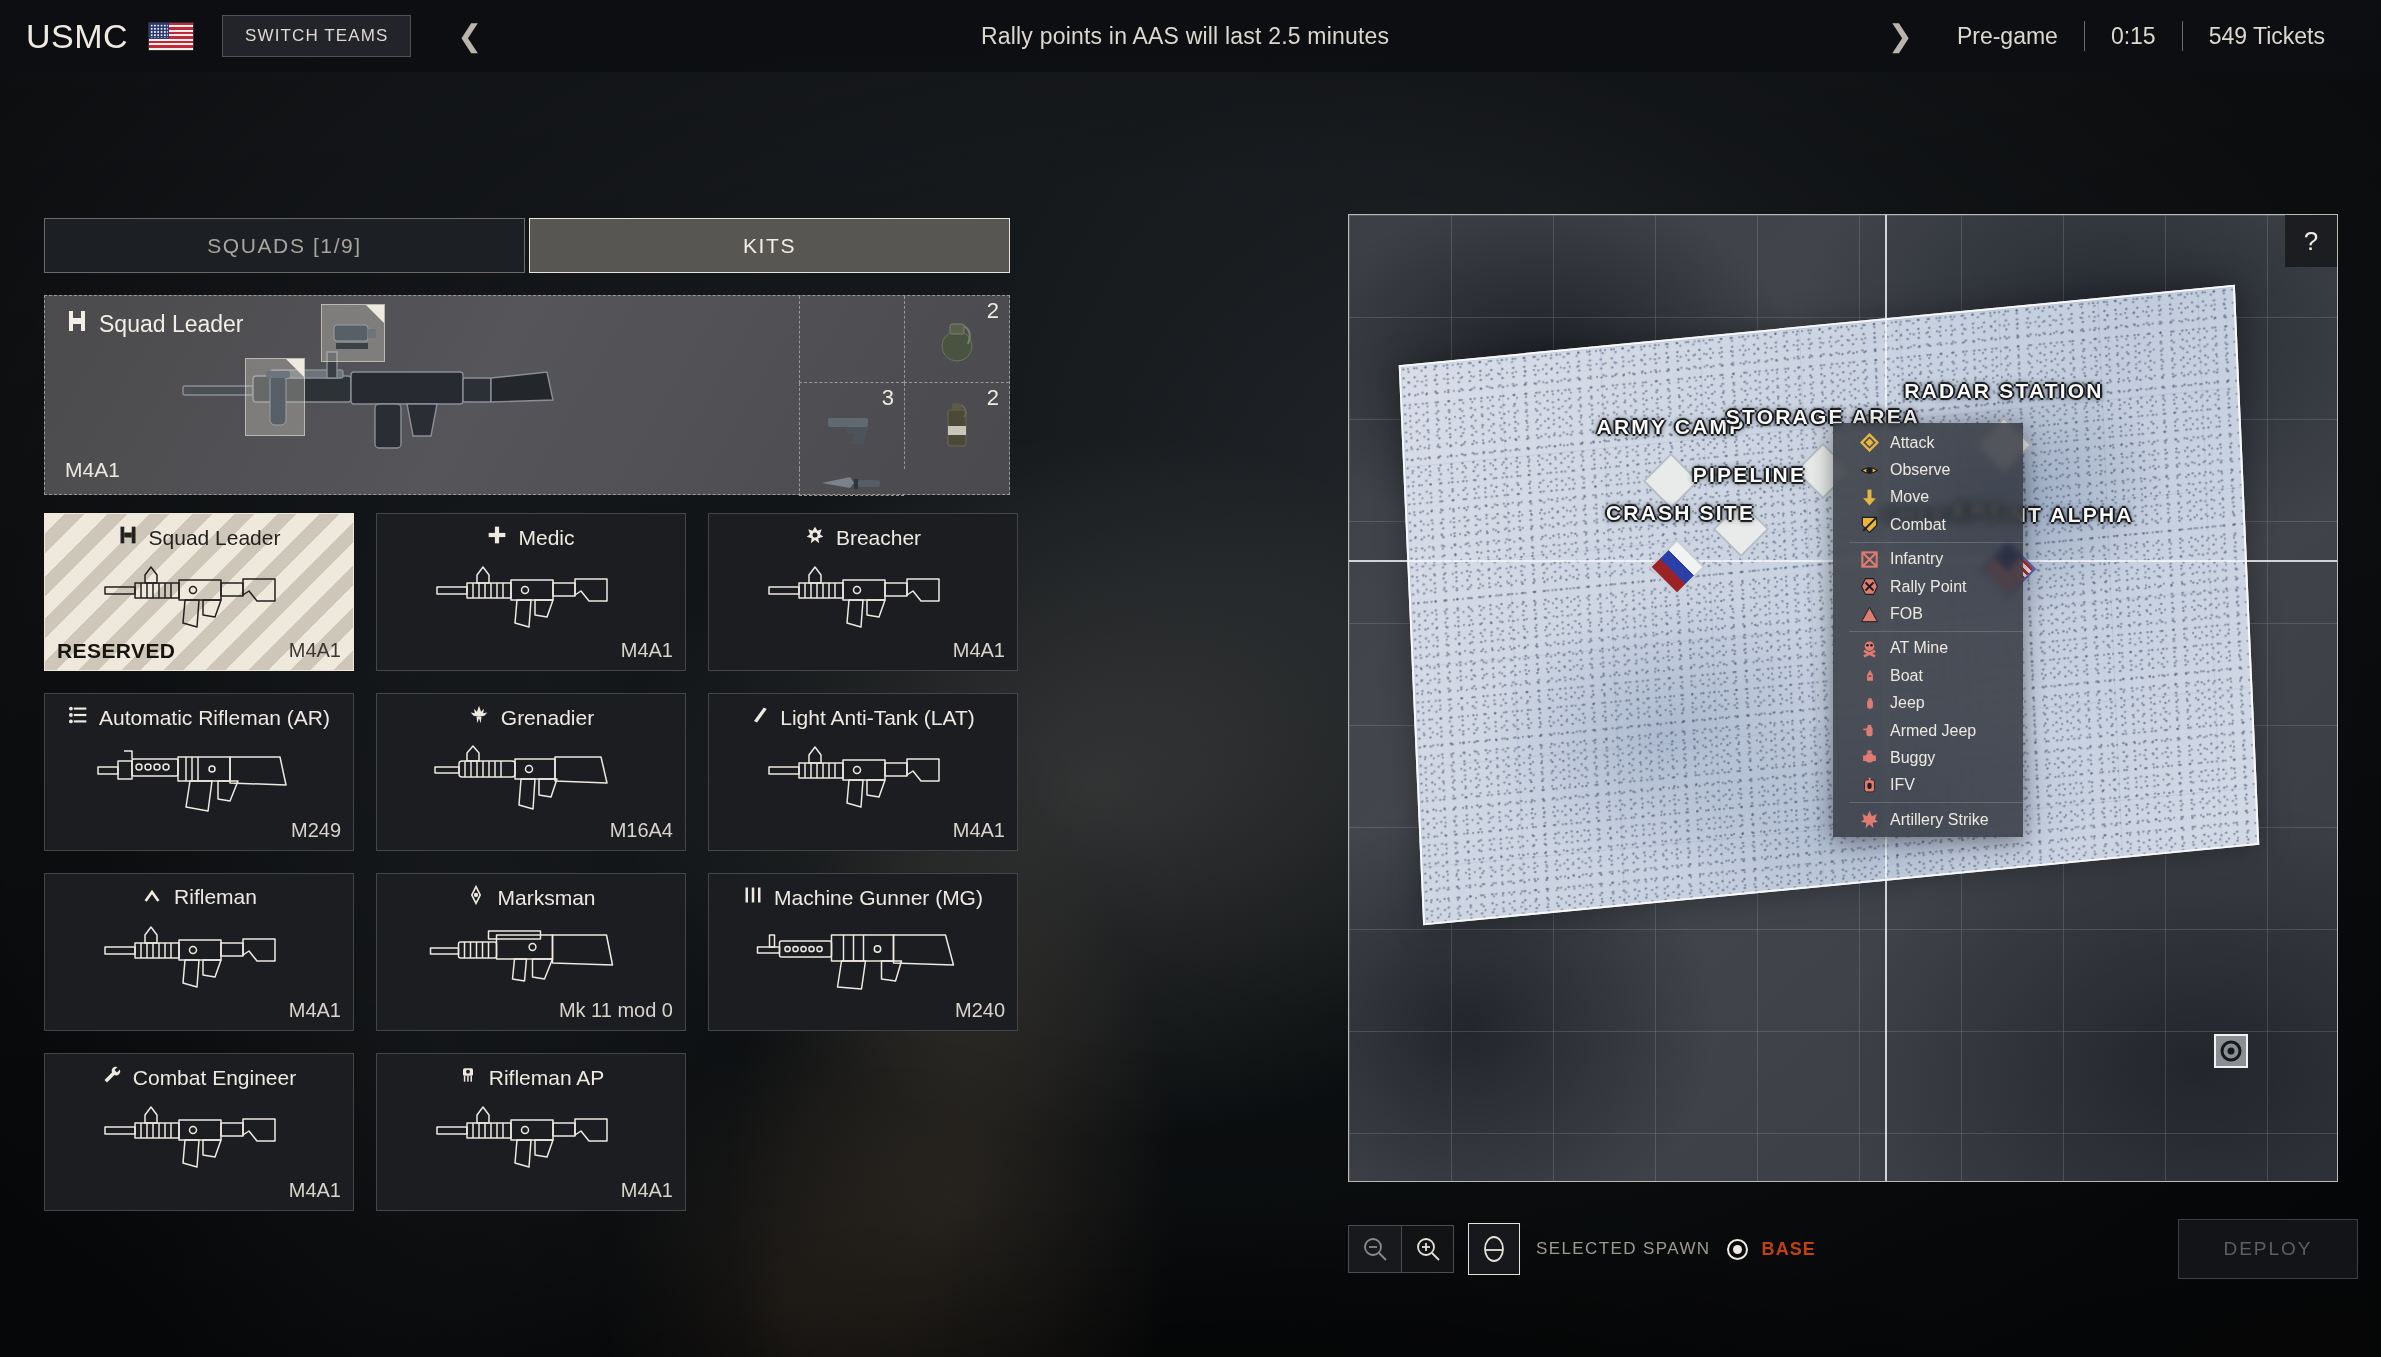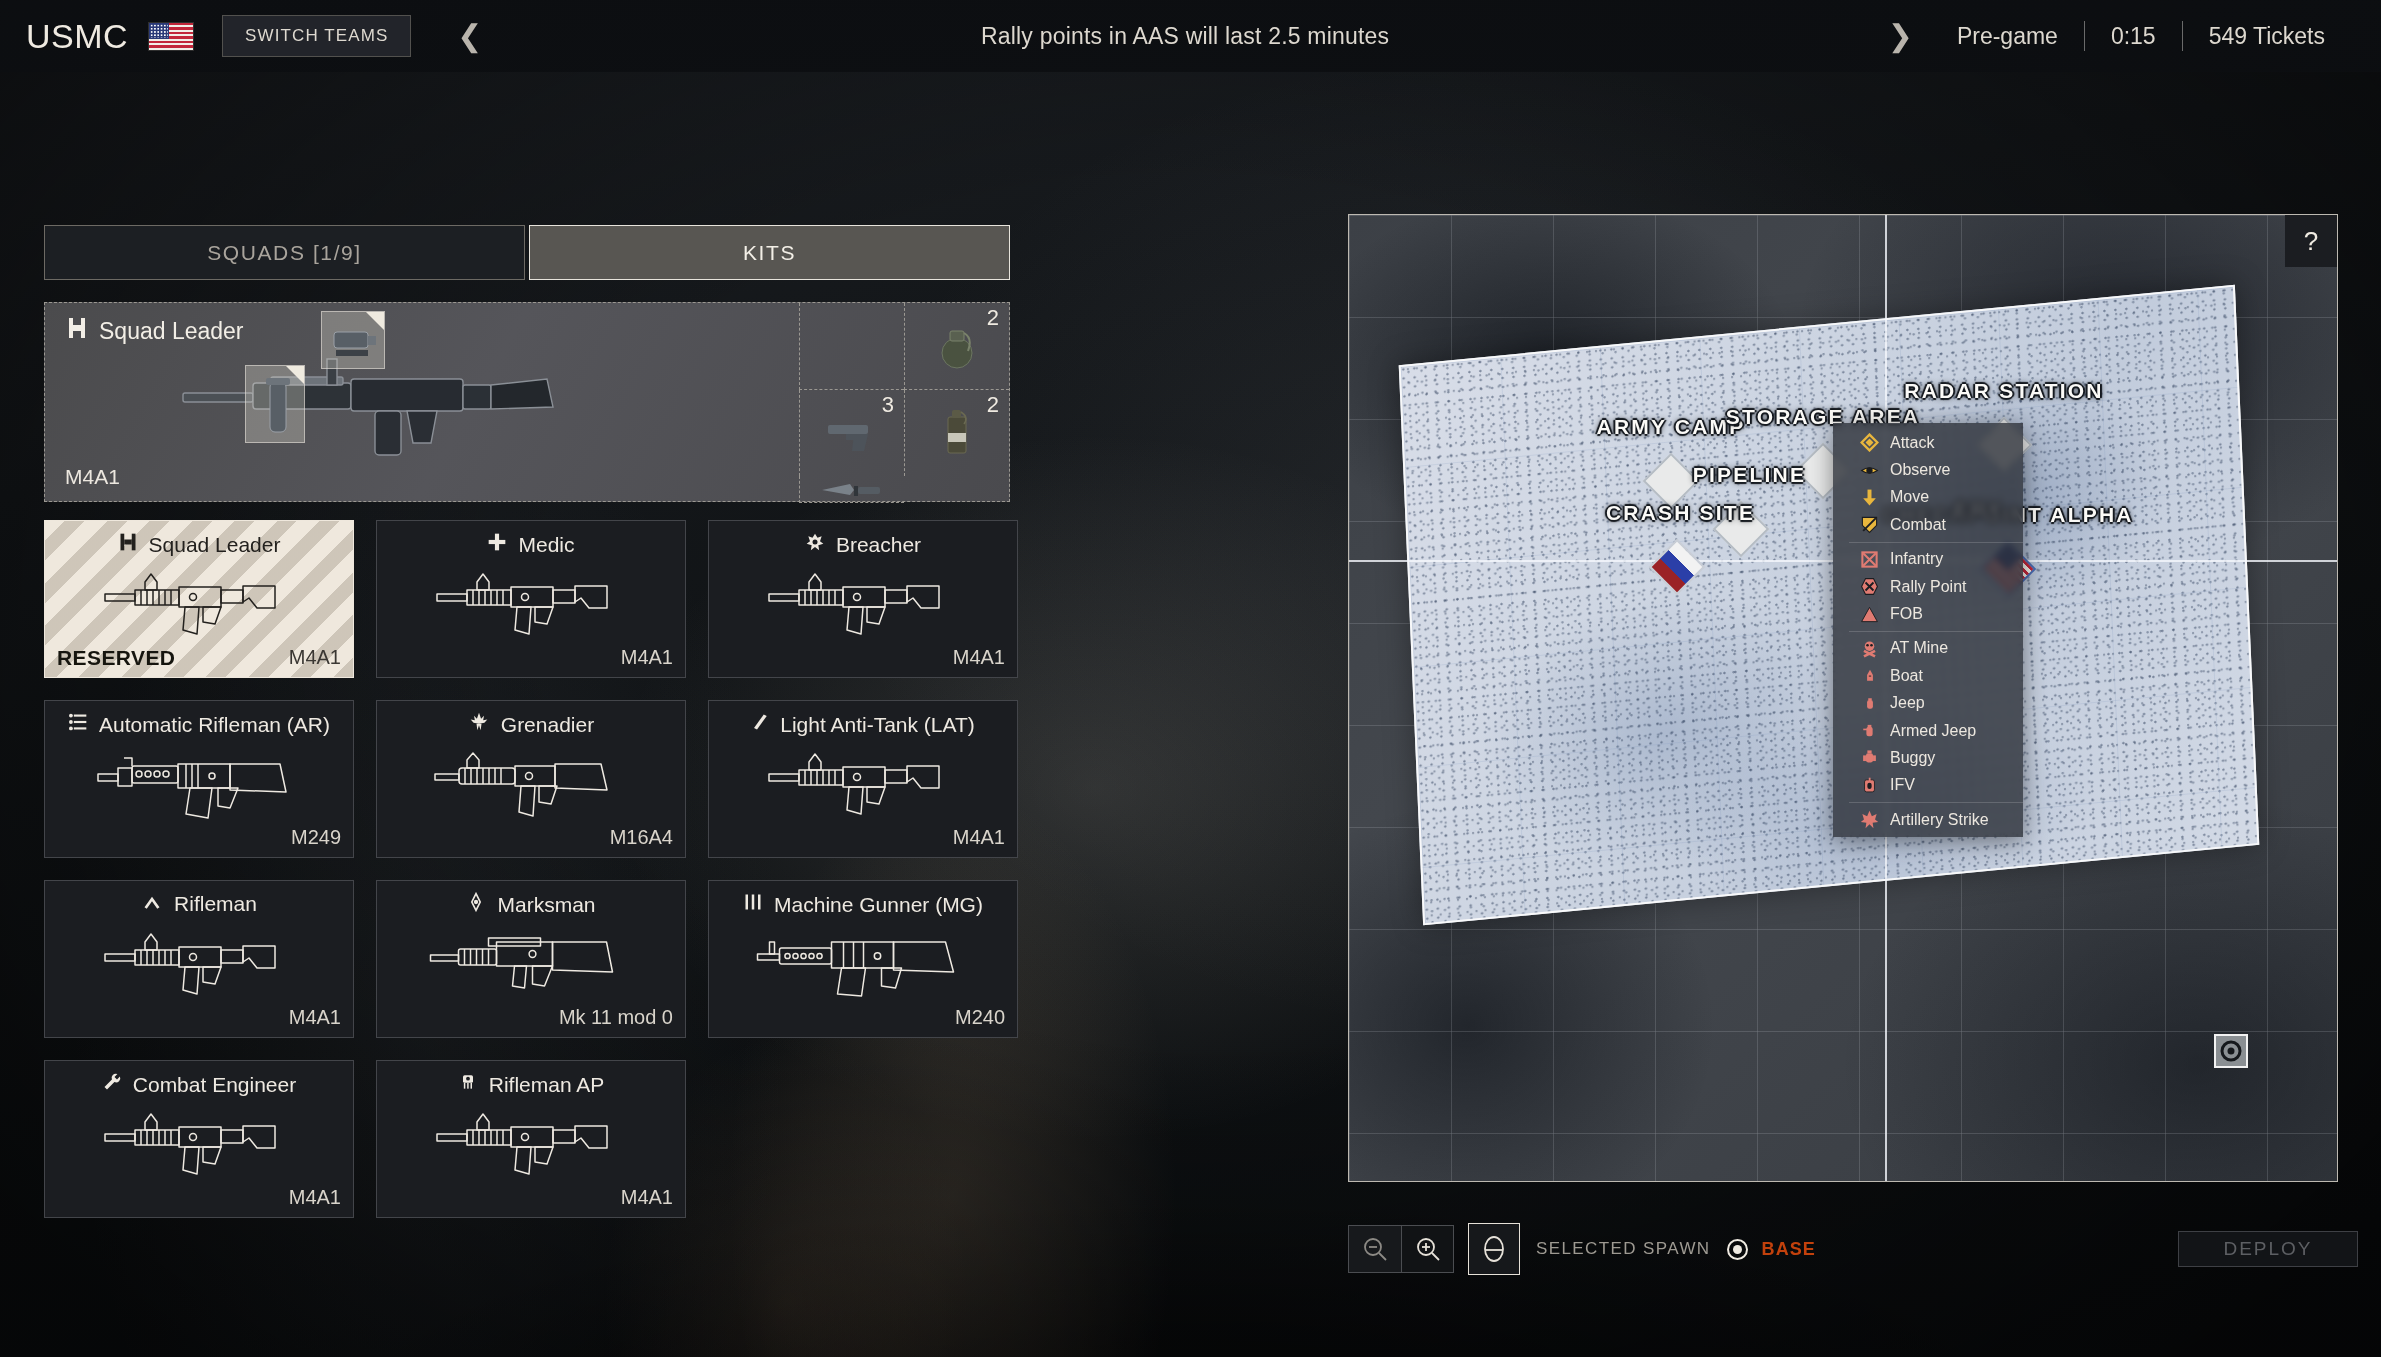--- a/index.html
+++ b/index.html
@@ -71,21 +71,21 @@
   }
   .chev.left { margin-left:28px; }
   .marquee {
     flex:1; text-align:center; font-size:23px; color:#ddd8cf; letter-spacing:0.2px;
   }
   .topbar-right { display:flex; align-items:center; padding-right:30px; gap:0; }
   .tb-item { font-size:23px; color:#ddd8cf; padding:0 26px; white-space:nowrap; }
   .tb-sep { width:1px; height:30px; background:#6a6a6a; }
 
   
-  .left-panel { position:absolute; left:20px; top:225px; width:990px; z-index:20;padding-left:24px; }
+  .left-panel { position:absolute; left:20px; top:218px; width:990px; z-index:20;padding-left:24px; }
   .tabs { display:flex; gap:4px; }
   .tab {
     height:55px; display:flex; align-items:center; justify-content:center;
     font-size:21px; letter-spacing:1.6px; cursor:pointer;
   }
   .tab.squads {
     width:489px; background:#1c1f23; border:1px solid #6d6a64; color:#a9a49c;
   }
   .tab.kits {
     width:489px; background:#585652; border:1px solid #e8e4dc; color:#f3efe7;
@@ -293,21 +293,21 @@
     background:#16181b; display:flex; align-items:center; justify-content:center; cursor:pointer;
   }
   .spawnlabel { margin-left:16px; font-size:17px; letter-spacing:1.4px; color:#9e9a92; }
   .radio {
     margin-left:16px; width:21px; height:21px; border-radius:50%;
     border:2px solid #efeae1; display:flex; align-items:center; justify-content:center; cursor:pointer;
   }
   .radio i { width:9px; height:9px; border-radius:50%; background:#efeae1; display:block; }
   .spawnvalue { margin-left:14px; font-size:18px; letter-spacing:1.1px; color:#c2410c; font-weight:bold; }
   .deploy {
-    margin-left:auto; width:180px; height:36px; border:1px solid #3e4045;
+    margin-left:auto; width:180px; height:60px; border:1px solid #3e4045;
     background:#121417; color:#5d5f63; font-size:19px; letter-spacing:2px;
     display:flex; align-items:center; justify-content:center; cursor:pointer;
   }
 </style>
 </head>
 <body>
 
 <div id="root">
 
   <div class="backdrop"></div>

